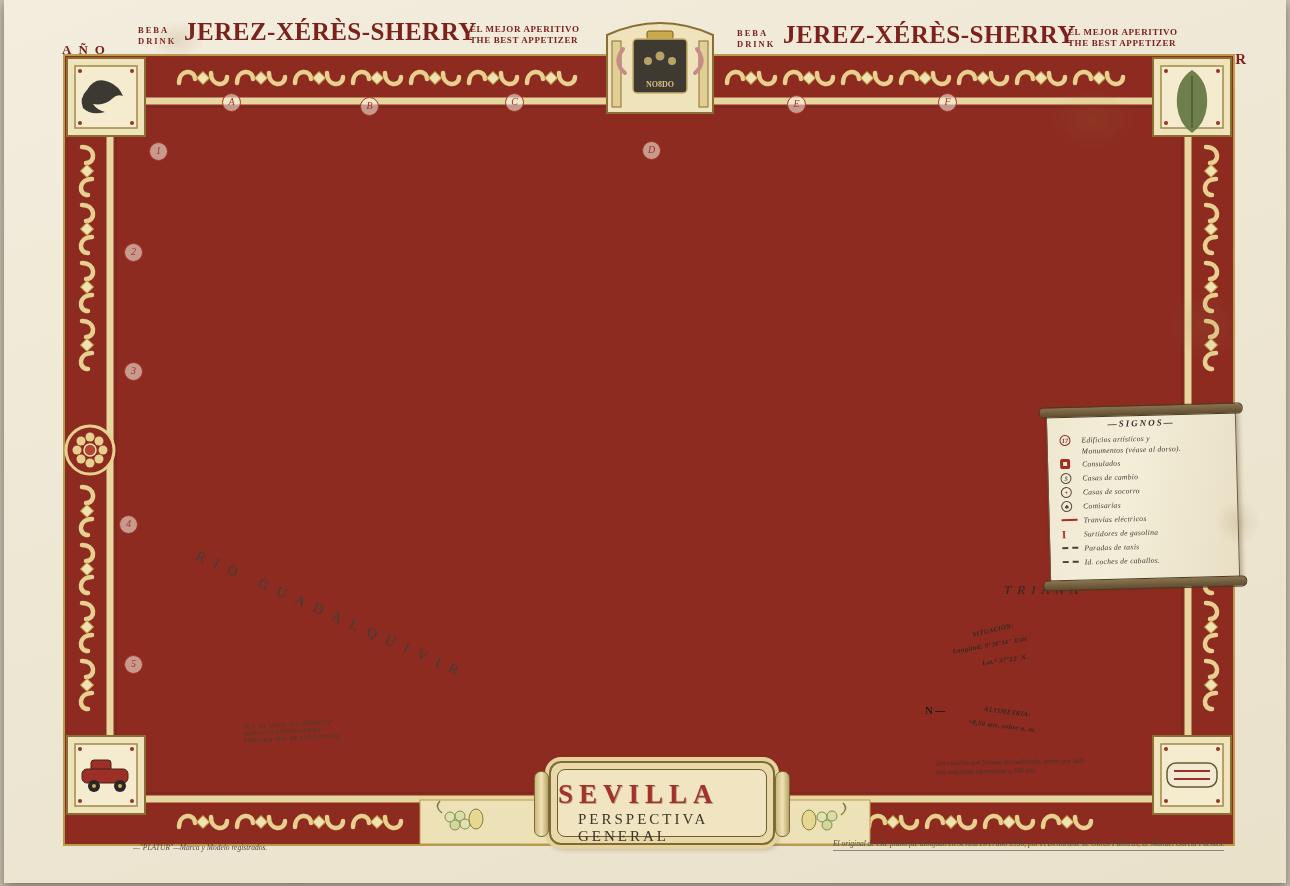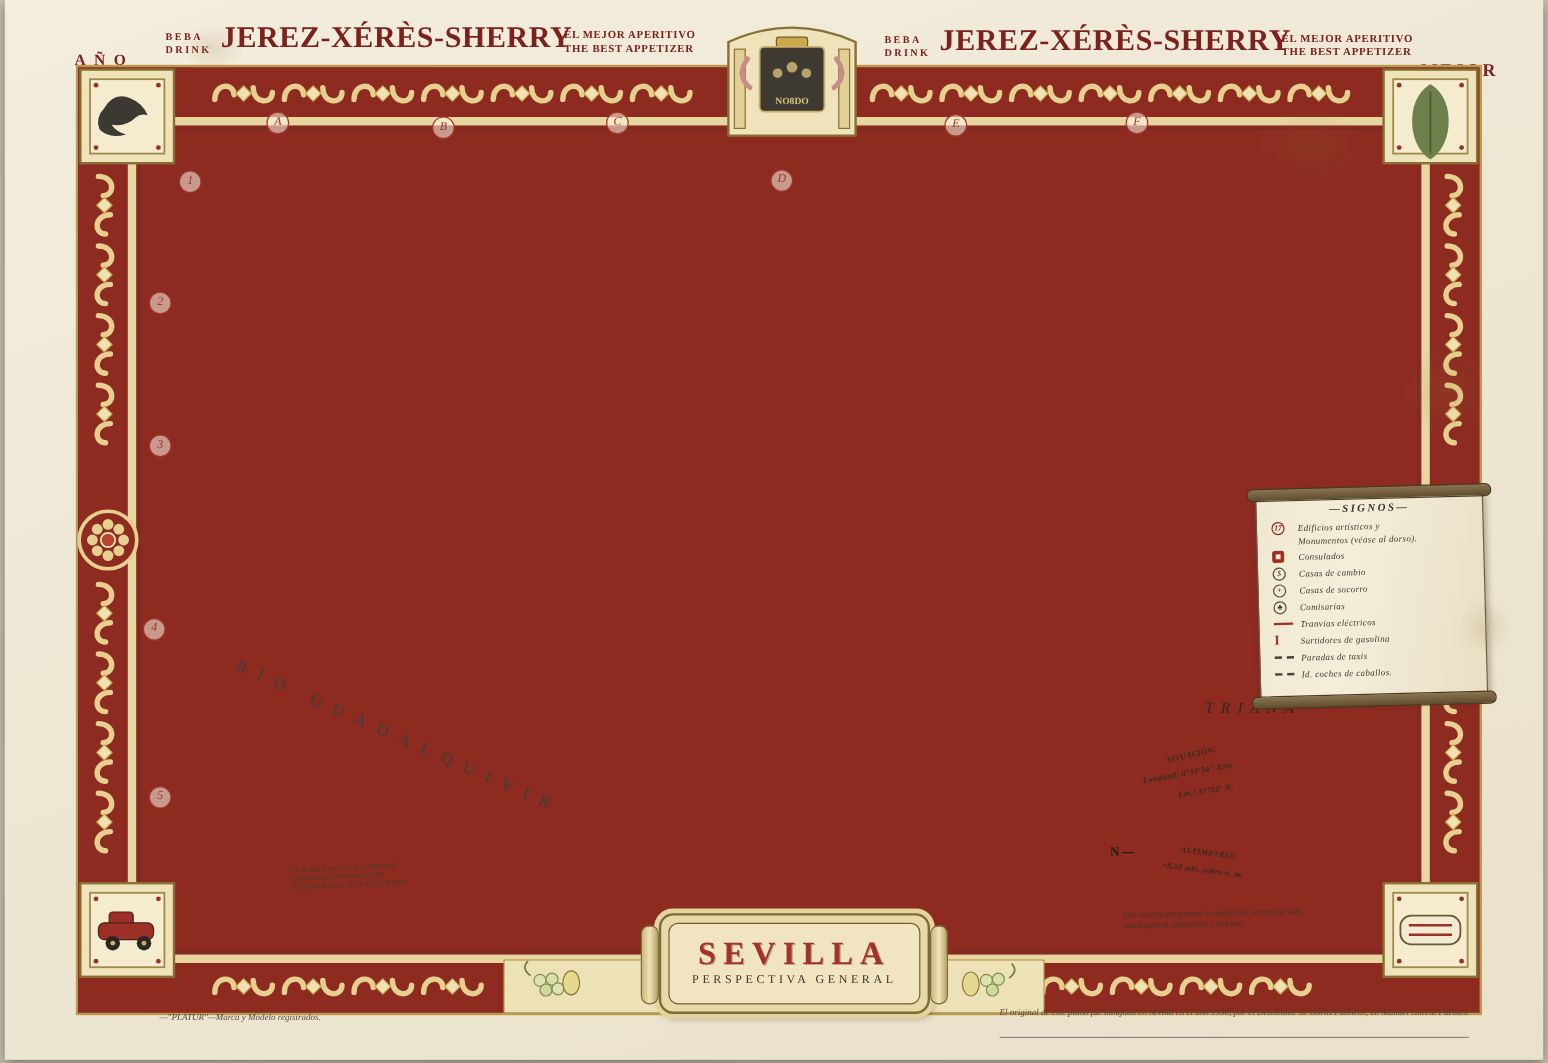--- a/index.html
+++ b/index.html
@@ -56,27 +56,27 @@
   .compassTxt{position:absolute;left:938px;top:612px;width:154px;height:158px;color:#2e2a24;}
   .compassTxt span{position:absolute;font-size:6.6px;font-weight:bold;font-style:italic;white-space:nowrap;letter-spacing:.4px;}
   .north{position:absolute;left:925px;top:704px;font-size:11px;font-weight:bold;color:#23201b;}
   .north:after{content:"";display:inline-block;width:10px;border-top:1.5px solid #23201b;vertical-align:middle;margin-left:2px;}
   
   .cartouche{position:absolute;left:549px;top:761px;width:222px;height:80px;background:#ead9a8;
       border:2px solid #7c6a38;border-radius:12px;box-shadow:0 0 0 4px #e4d49c,2px 3px 6px rgba(60,40,20,.4);}
   .cartouche:before,.cartouche:after{content:"";position:absolute;top:8px;width:13px;height:64px;
       background:linear-gradient(90deg,#cbb87e,#efe2b4,#b9a468);border:1.5px solid #7c6a38;border-radius:7px;}
   .cartouche:before{left:-17px}.cartouche:after{right:-17px}
-  .cart-inner{position:absolute;inset:6px;border:1.5px solid #6f5e30;border-radius:8px;background:#f0e5c0;text-align:center;}
+  .cart-inner{position:absolute;inset:6px;border:1.5px solid #6f5e30;border-radius:8px;background:#f0e5c0;text-align:left;}
   .cart-title{margin-top:9px;font-size:27px;font-weight:bold;letter-spacing:6px;color:#a3322a;text-shadow:1px 1px 0 rgba(90,50,30,.35);}
-  .cart-sub{margin-top:1px;font-size:10px;letter-spacing:3px;color:#3c352b;}
+  .cart-sub{margin-top:1px;font-size:15px;letter-spacing:3px;color:#3c352b;margin-left:20px;}
   
   .foot{position:absolute;font-size:7.5px;font-style:italic;color:#50483c;}
   .foot-tm{left:133px;top:843px;}
-  .foot-attr{left:833px;top:839px;border-bottom:.5px solid #8d867a;padding-bottom:16px;}
+  .foot-attr{left:833px;top:839px;border-bottom:.5px solid #8d867a;padding-bottom:2px;}
 </style>
 </head>
 <body>
 
 <div class="stage">
   <div class="sheet"></div>
 
   <div class="hdr hdr-ano">AÑO</div>
   <div class="hdr hdr-small" style="left:138px;top:10px;">
     <div>BEBA</div>

